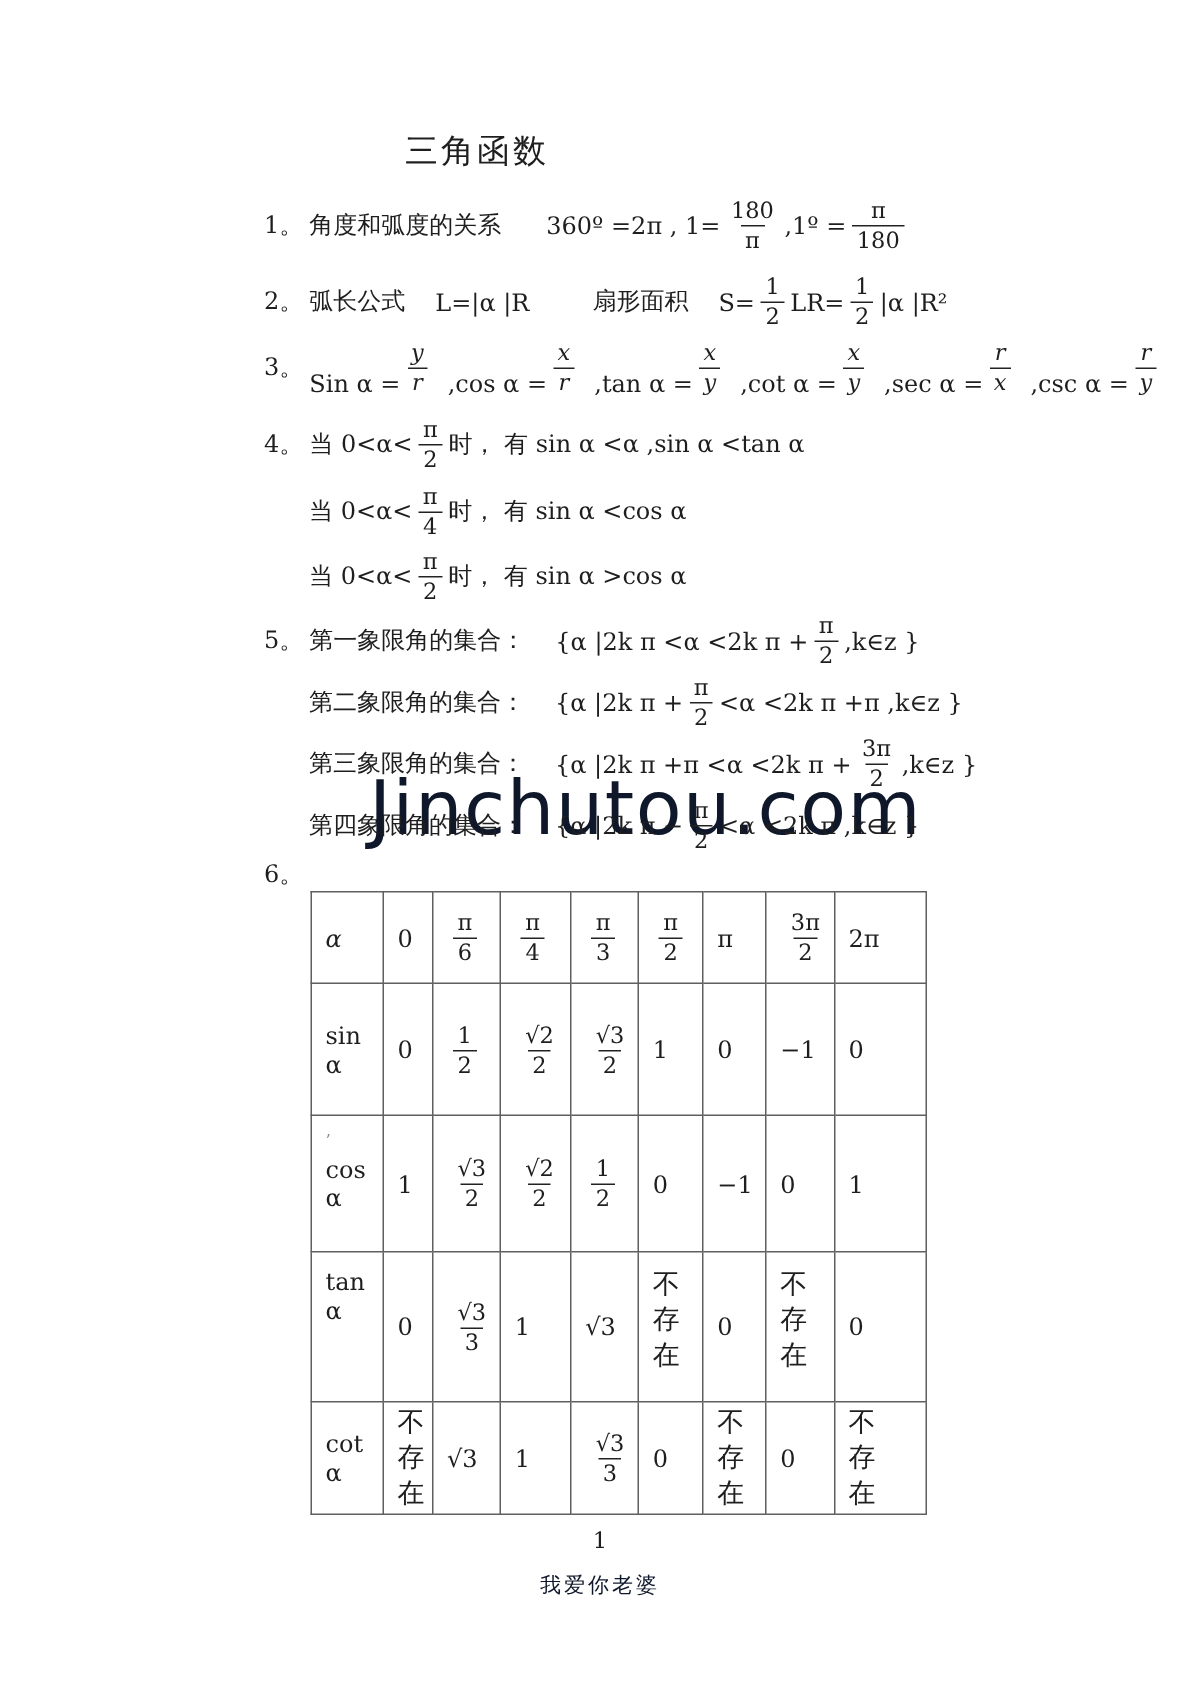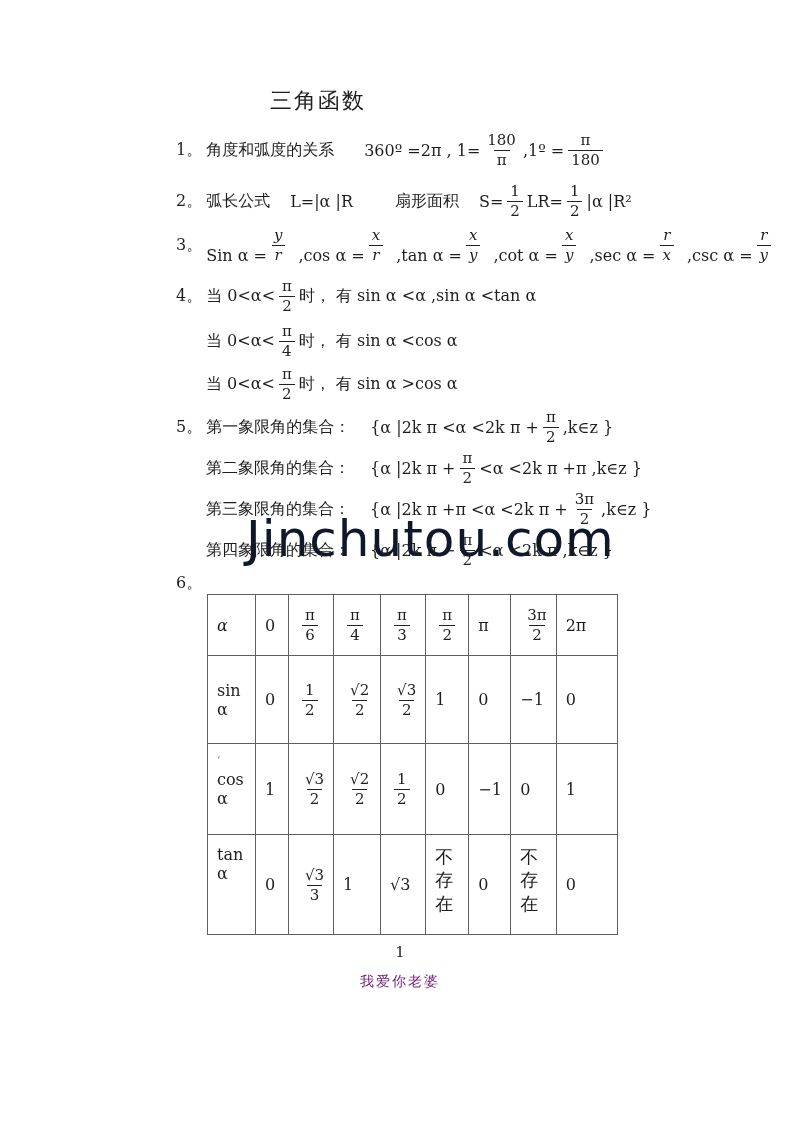--- a/index.html
+++ b/index.html
@@ -30,21 +30,21 @@
   .frac .fn { padding:0 3px; }
   .term { display:flex; align-items:flex-end; margin-right:9px; }
   .term .frac { font-style:italic; }
   .italic { font-style:italic; }
   .tbl { border-collapse:collapse; margin-left:207px; table-layout:fixed; }
   .tbl td { border:1px solid #5f5f5f; vertical-align:middle; padding:2px 2px 2px 9px; font-size:16px; position:relative; }
   .tbl td.vtop { vertical-align:top; padding-top:10px; }
   .vtext { display:inline-block; width:18px; line-height:1.3; word-break:break-all; font-size:18px; }
   .mark { position:absolute; left:9px; top:10px; font-size:11px; color:#888; }
   .pagenum { text-align:center; margin-top:8px; font-size:15px; }
-  .footnote { text-align:center; margin-top:12px; font-size:14px; color:#701a75; letter-spacing:2px; }
+  .footnote { text-align:center; margin-top:12px; font-size:14px; color:#0f172a; letter-spacing:2px; }
 </style>
 </head>
 <body>
 
 <div class="page">
 
   <div class="watermark">Jinchutou.com</div>
 
   <div class="content">
 
@@ -318,20 +318,42 @@
         <td class="vtop">
           <span class="vtext">不存在</span>
         </td>
         <td>0</td>
         <td class="vtop">
           <span class="vtext">不存在</span>
         </td>
         <td>0</td>
       </tr>
 
+      <tr style="height:65px;">
+        <td>cot α</td>
+        <td>
+          <span class="vtext">不存在</span>
+        </td>
+        <td>√3</td>
+        <td>1</td>
+        <td>
+          <span class="frac">
+            <span class="fn">√3</span>
+            <span class="fd">3</span>
+          </span>
+        </td>
+        <td>0</td>
+        <td>
+          <span class="vtext">不存在</span>
+        </td>
+        <td>0</td>
+        <td>
+          <span class="vtext">不存在</span>
+        </td>
+      </tr>
     </tbody>
       </table>
 
     <div class="pagenum">1</div>
     <div class="footnote">我爱你老婆</div>
 
   </div>
 </div>
 
 </body></html>

